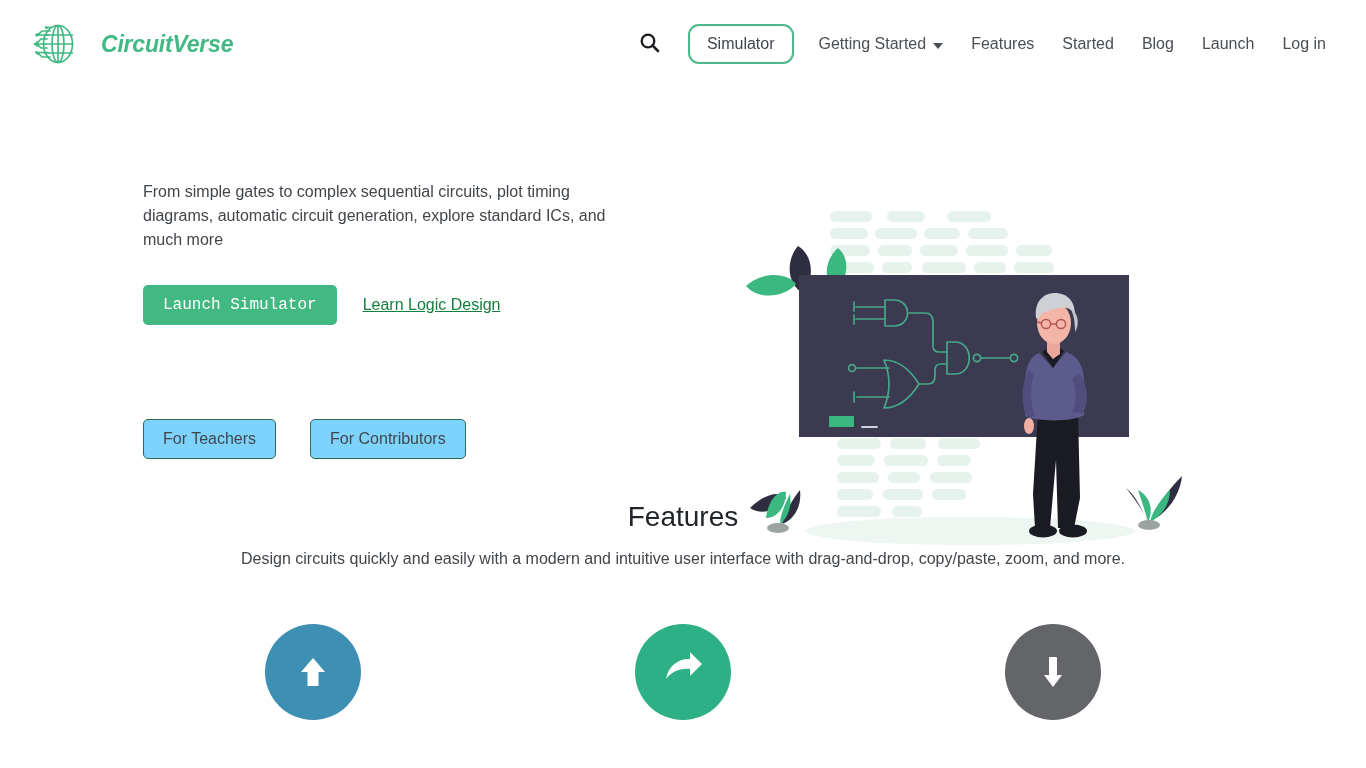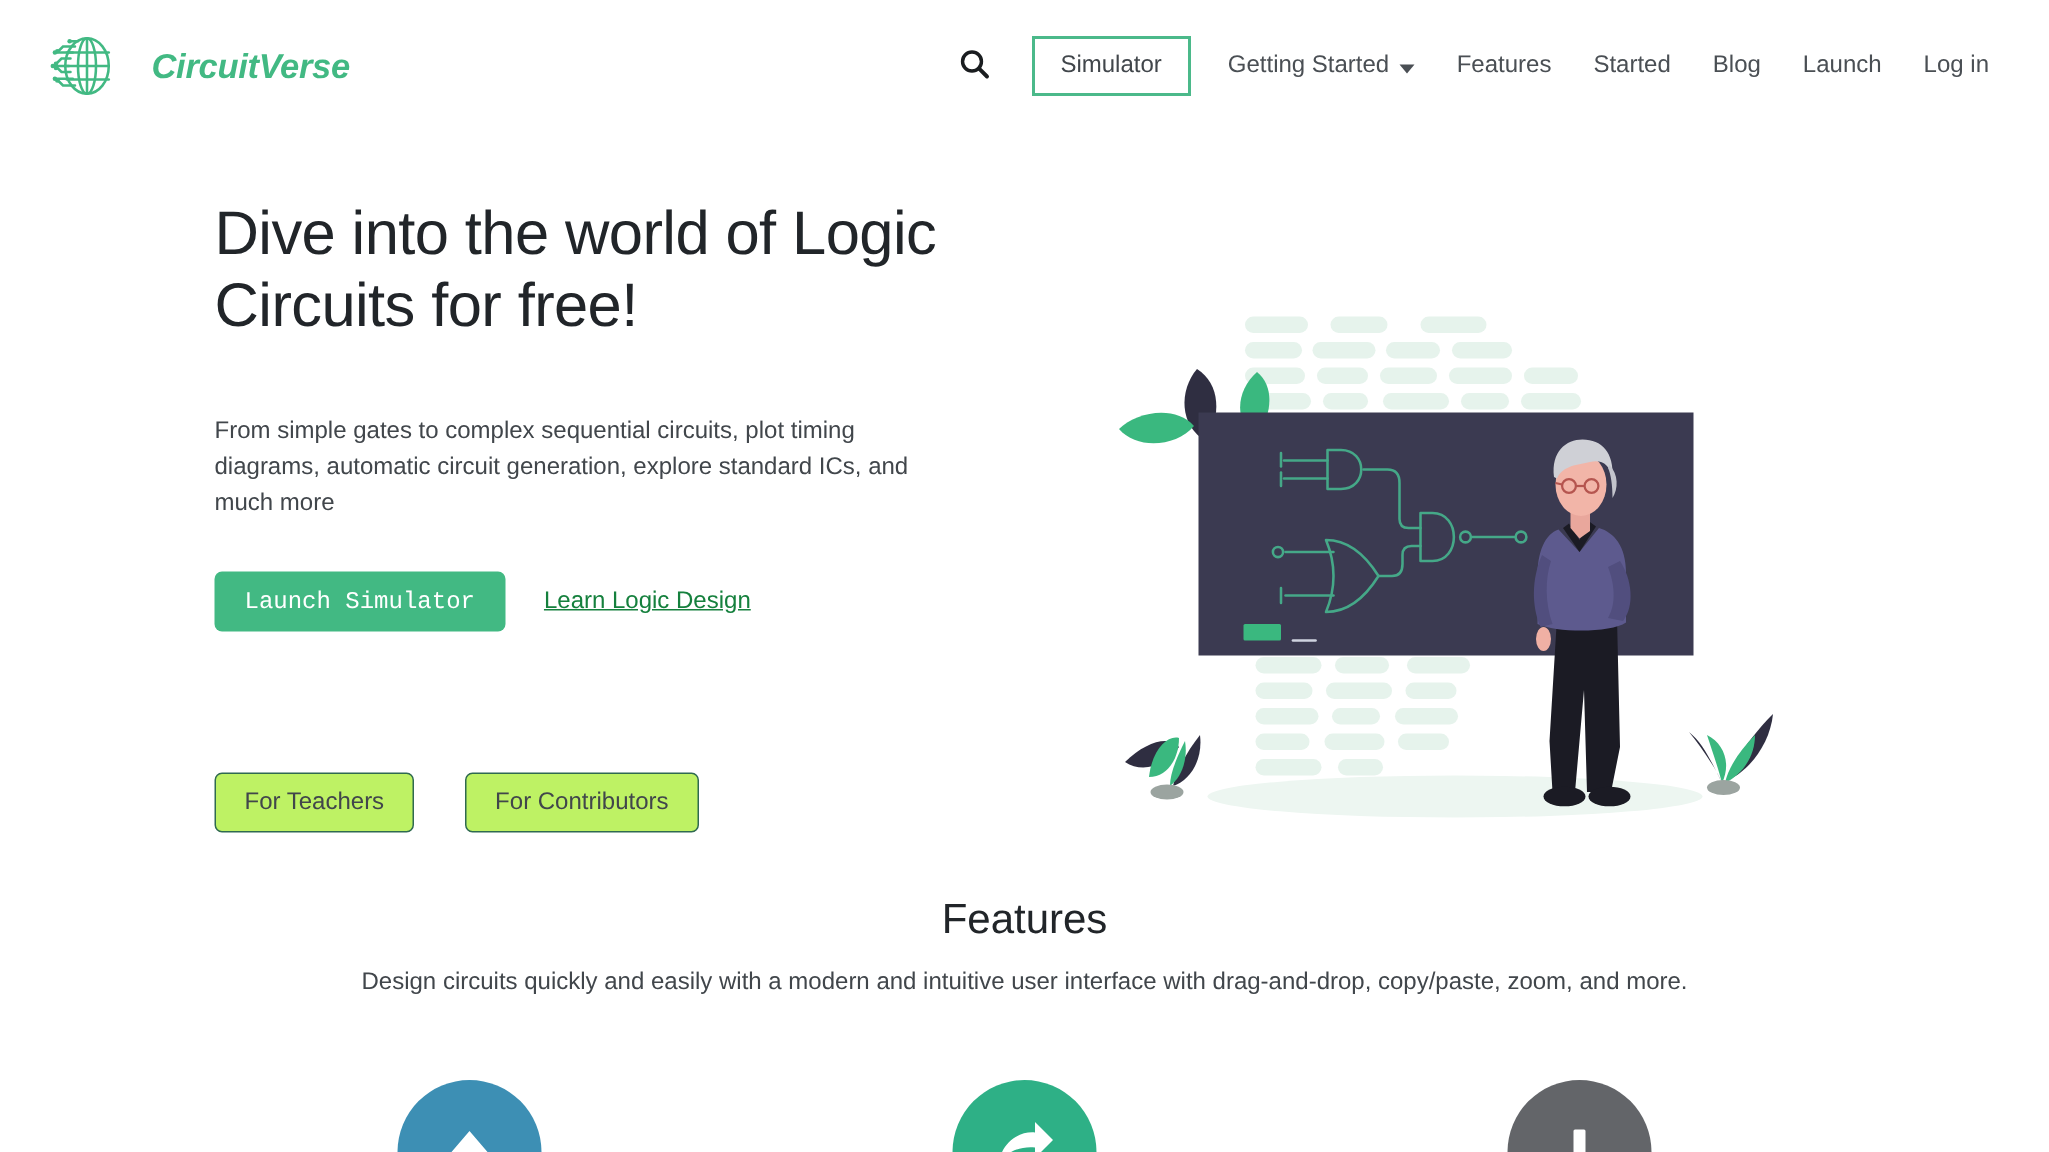--- a/index.html
+++ b/index.html
@@ -56,21 +56,21 @@
     color: #4a4f54;
     text-decoration: none;
     padding: 8px 14px;
     white-space: nowrap;
     display: inline-flex;
     align-items: center;
     gap: 7px;
   }
   .nav-link.simulator {
     border: 2px solid #4bb98a;
-    border-radius: 0;
+    border-radius: 11px;
     padding: 9px 17px;
     margin-right: 11px;
     color: #41464b;
   }
   .caret {
     width: 0; height: 0;
     border-left: 5px solid transparent;
     border-right: 5px solid transparent;
     border-top: 6px solid #4a4f54;
     display: inline-block;
@@ -123,21 +123,21 @@
     color: #15803d;
     text-decoration: underline;
     cursor: pointer;
   }
   .hero-secondary {
     margin-top: 94px;
     display: flex;
     gap: 34px;
   }
   .btn-outline {
-    background: #bef264;
+    background: #7dd3fc;
     border: 1px solid #2f6a50;
     border-radius: 5px;
     color: #41464b;
     font-size: 16px;
     font-family: inherit;
     padding: 11px 19px;
     cursor: pointer;
     line-height: 1;
     white-space: nowrap;
   }
@@ -263,21 +263,20 @@
     <a class="nav-link" href="#">
       <span>Log in</span>
     </a>
 
   </nav>
 </header>
 
 <section class="hero">
 
   <div class="hero-left">
-    <h1 class="hero-title">Dive into the world of Logic Circuits for free!</h1>
     <p class="hero-sub">From simple gates to complex sequential circuits, plot timing diagrams, automatic circuit generation, explore standard ICs, and much more</p>
 
     <div class="hero-actions">
       <button class="btn-primary">Launch Simulator</button>
       <a class="link-learn" href="#">Learn Logic Design</a>
     </div>
 
     <div class="hero-secondary">
       <button class="btn-outline">For Teachers</button>
       <button class="btn-outline">For Contributors</button>

